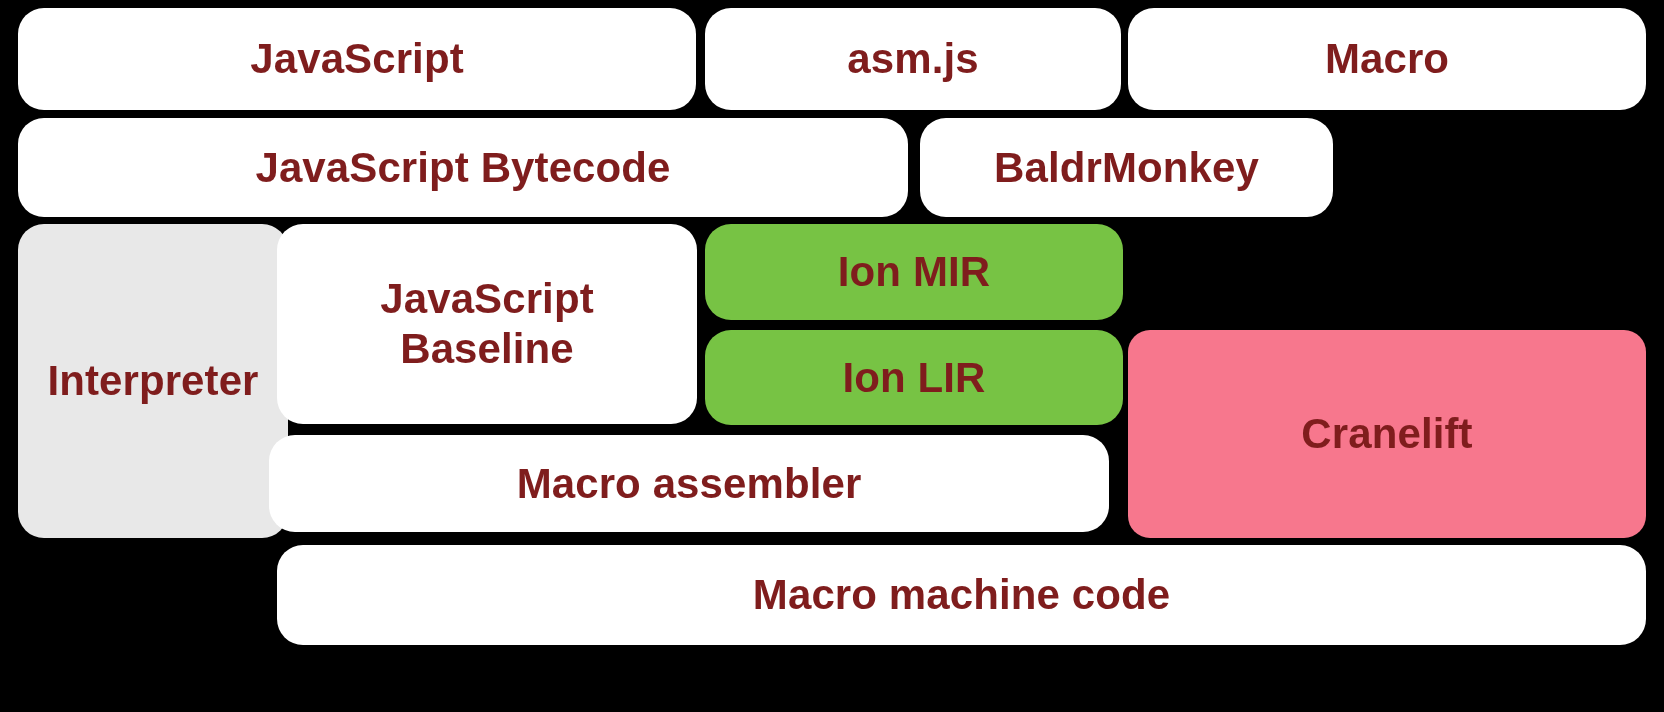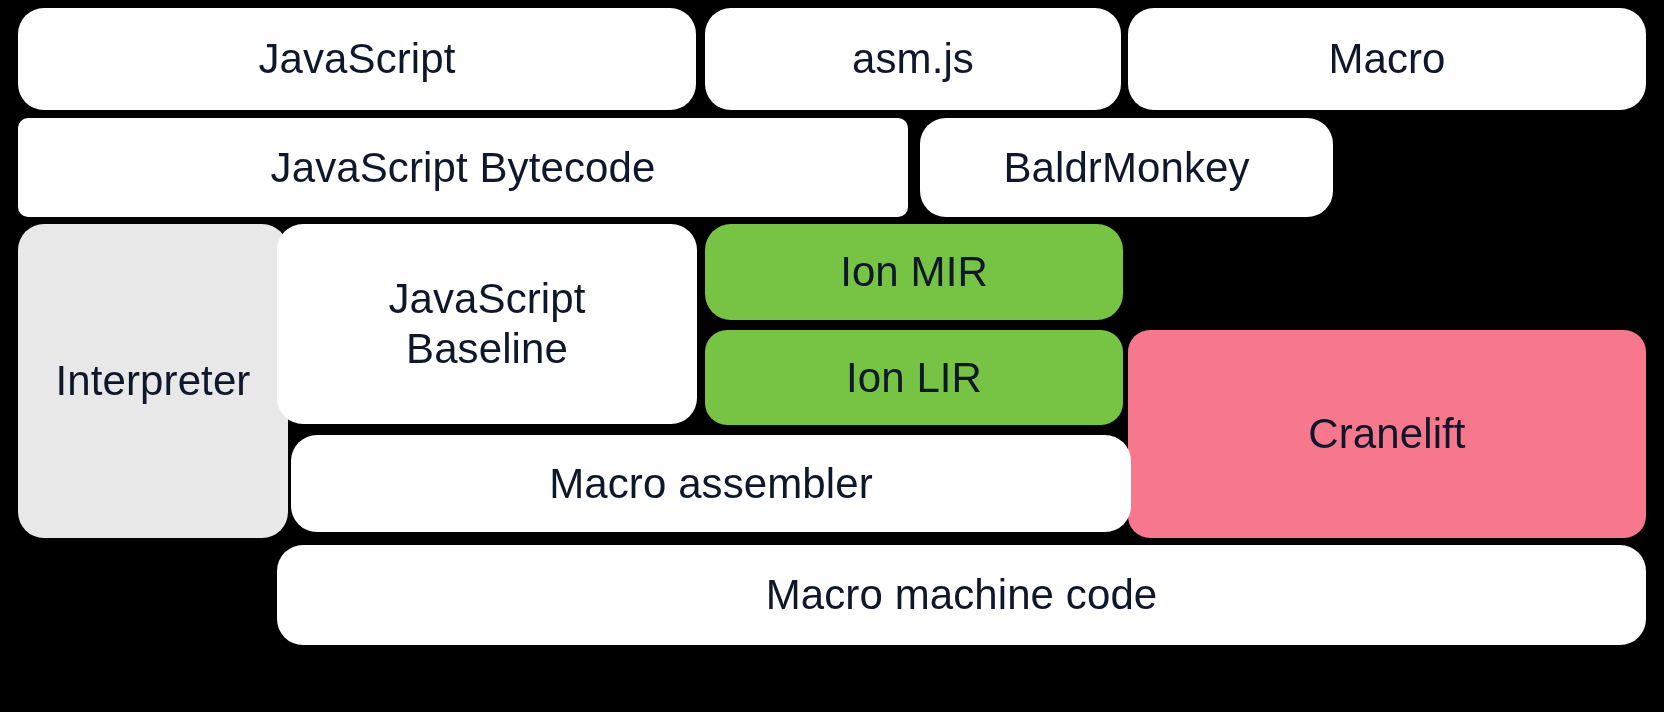--- a/index.html
+++ b/index.html
@@ -19,50 +19,50 @@
     overflow: hidden;
   }
   .node {
     position: absolute;
     box-sizing: border-box;
     display: flex;
     align-items: center;
     justify-content: center;
     text-align: center;
     border-radius: 26px;
-    color: #0f172a;
+    color: #7f1d1d;
     font-family: "Liberation Sans", sans-serif;
     font-size: 42px;
     line-height: 1.18;
-    font-weight: 400;
+    font-weight: 700;
     letter-spacing: 0.1px;
     white-space: pre-line;
     padding: 0 10px;
   }
   .fill-white  { background: #ffffff; }
   .fill-gray   { background: #e8e8e8; }
   .fill-green  { background: #77c344; }
   .fill-pink   { background: #f7778d; }
 
   
   #n-javascript      { left: 18px;   top: 8px;   width: 678px; height: 102px; }
   #n-asmjs           { left: 705px;  top: 8px;   width: 416px; height: 102px; }
   #n-wasm            { left: 1128px; top: 8px;   width: 518px; height: 102px; }
 
   
-  #n-js-bytecode     { left: 18px;   top: 118px; width: 890px; height: 99px; border-radius: 10px; }
+  #n-js-bytecode     { left: 18px;   top: 118px; width: 890px; height: 99px; }
   #n-baldrmonkey     { left: 920px;  top: 118px; width: 413px; height: 99px; }
 
   
   #n-interpreter     { left: 18px;   top: 224px; width: 270px; height: 314px; }
   #n-js-baseline     { left: 277px;  top: 224px; width: 420px; height: 200px; }
   #n-ion-mir         { left: 705px;  top: 224px; width: 418px; height: 96px; }
-  #n-ion-lir         { left: 705px;  top: 330px; width: 418px; height: 95px; border-radius: 22px; }
+  #n-ion-lir         { left: 705px;  top: 330px; width: 418px; height: 95px; }
   #n-cranelift       { left: 1128px; top: 330px; width: 518px; height: 208px; border-radius: 22px; }
-  #n-macro-assembler { left: 291px;  top: 435px; width: 840px; height: 97px; }
+  #n-macro-assembler { left: 269px;  top: 435px; width: 840px; height: 97px; }
   #n-native-code     { left: 277px;  top: 545px; width: 1369px; height: 100px; }
 </style>
 </head>
 <body>
 
 <div id="diagram">
 
   <div class="node fill-white" id="n-javascript">JavaScript</div>
 
   <div class="node fill-white" id="n-asmjs">asm.js</div>

